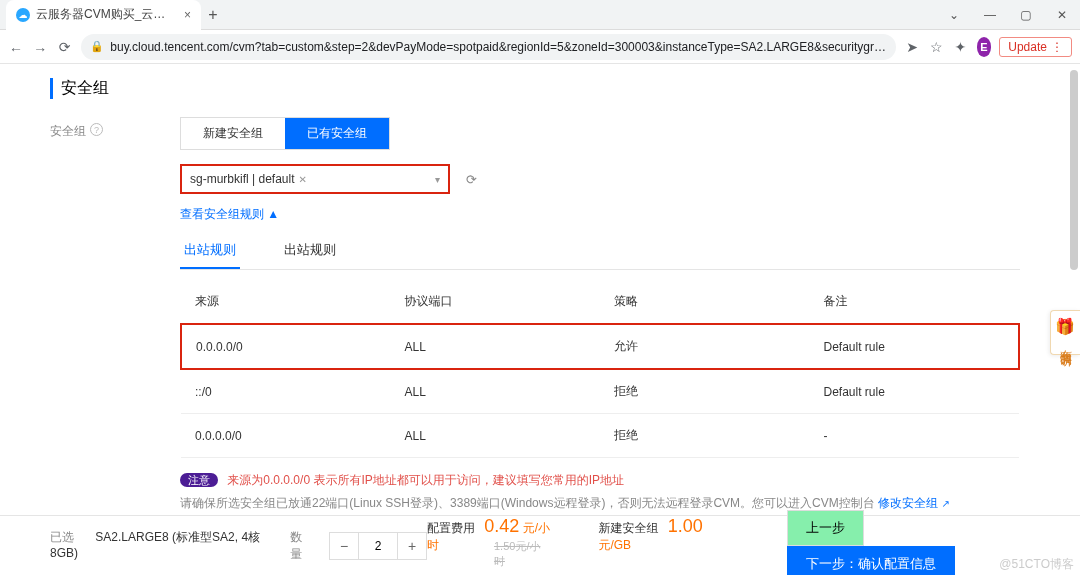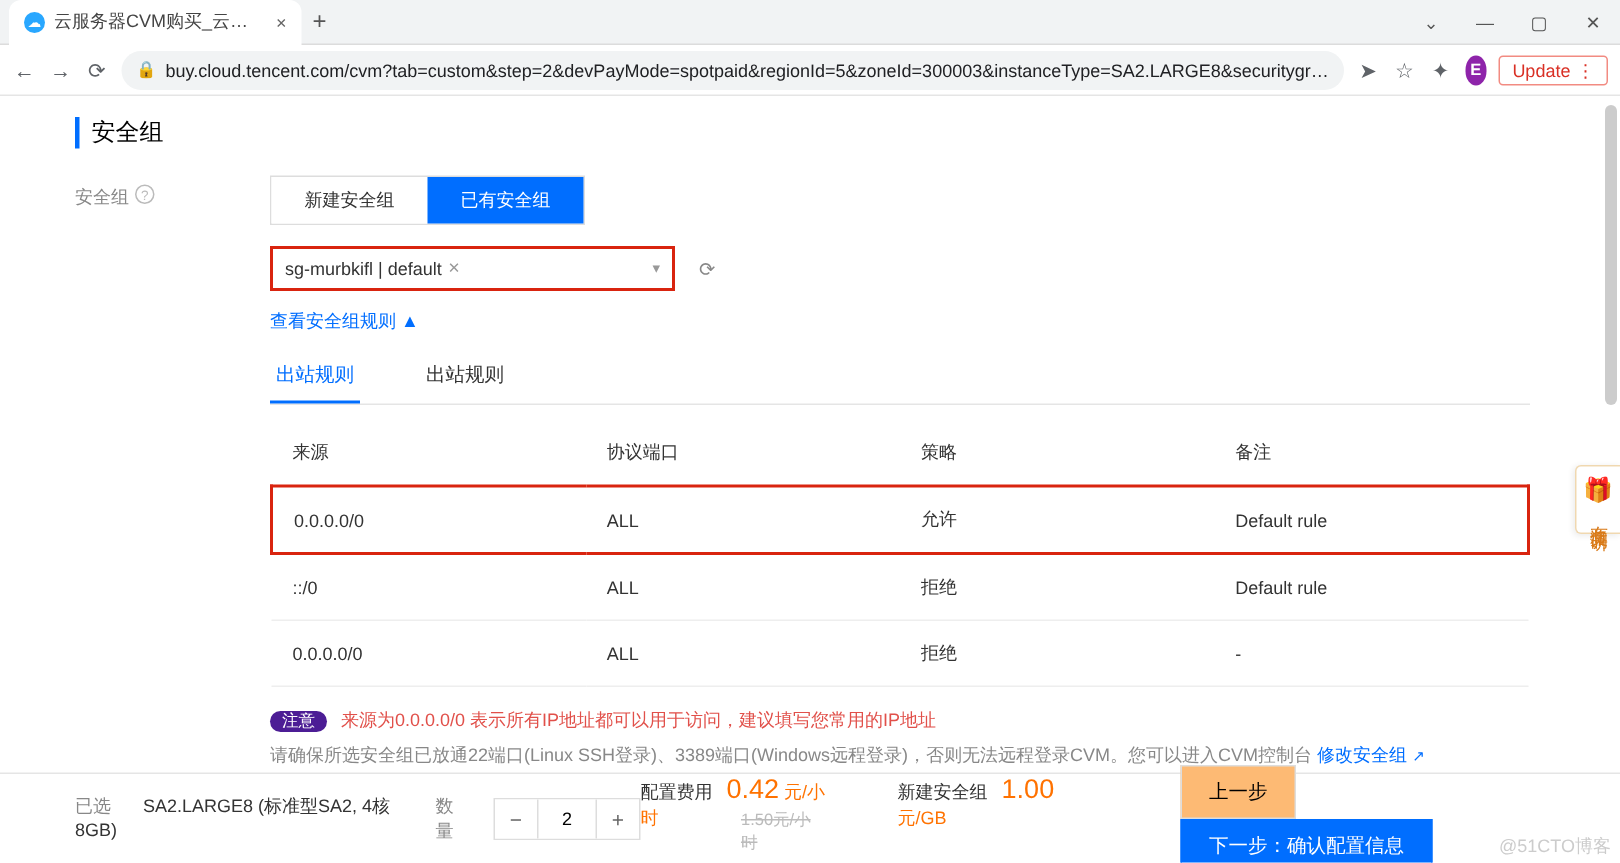--- a/index.html
+++ b/index.html
@@ -65,21 +65,21 @@
 .footer { position: absolute; left: 0; right: 0; bottom: 0; height: 60px; border-top: 1px solid #e5e5e5; background: #fff; display: flex; align-items: center; padding: 0 40px 0 50px; font-size: 12px; }
 .footer .label { color: #888; margin-right: 18px; }
 .footer .qty { display: flex; align-items: center; border: 1px solid #ddd; height: 28px; }
 .footer .qty button { width: 28px; height: 26px; background: #fff; border: none; color: #666; font-size: 14px; cursor: pointer; }
 .footer .qty input { width: 40px; height: 26px; border: none; border-left: 1px solid #ddd; border-right: 1px solid #ddd; text-align: center; font-size: 12px; }
 .footer .price-block { display: flex; align-items: baseline; margin-left: auto; gap: 40px; }
 .footer .price-label { color: #333; font-size: 12px; margin-right: 6px; }
 .footer .price-val { color: #ff7200; font-size: 18px; font-weight: 500; }
 .footer .price-unit { color: #ff7200; font-size: 12px; }
 .footer .price-old { color: #bbb; text-decoration: line-through; font-size: 11px; margin-left: 40px; }
-.footer .btn { padding: 8px 18px; border: 1px solid #ddd; background: #fdba74; font-size: 13px; cursor: pointer; margin-left: 12px; }
+.footer .btn { padding: 8px 18px; border: 1px solid #ddd; background: #86efac; font-size: 13px; cursor: pointer; margin-left: 12px; }
 .footer .btn.primary { background: #006eff; color: #fff; border-color: #006eff; }
 
 
 .side-promo { position: absolute; right: 0; top: 310px; width: 30px; background: #fff; border: 1px solid #f0d8b0; border-right: none; border-radius: 4px 0 0 4px; padding: 6px 0; text-align: center; font-size: 12px; color: #d97a18; box-shadow: -1px 1px 4px rgba(0,0,0,.08); }
 .side-promo .gift { font-size: 16px; }
 
 .watermark { position: absolute; right: 6px; bottom: 2px; color: #ccc; font-size: 12px; }
 .scrollbar { position: absolute; right: 2px; top: 70px; width: 8px; height: 200px; background: #ccc; border-radius: 4px; }
 </style>
 </head>

